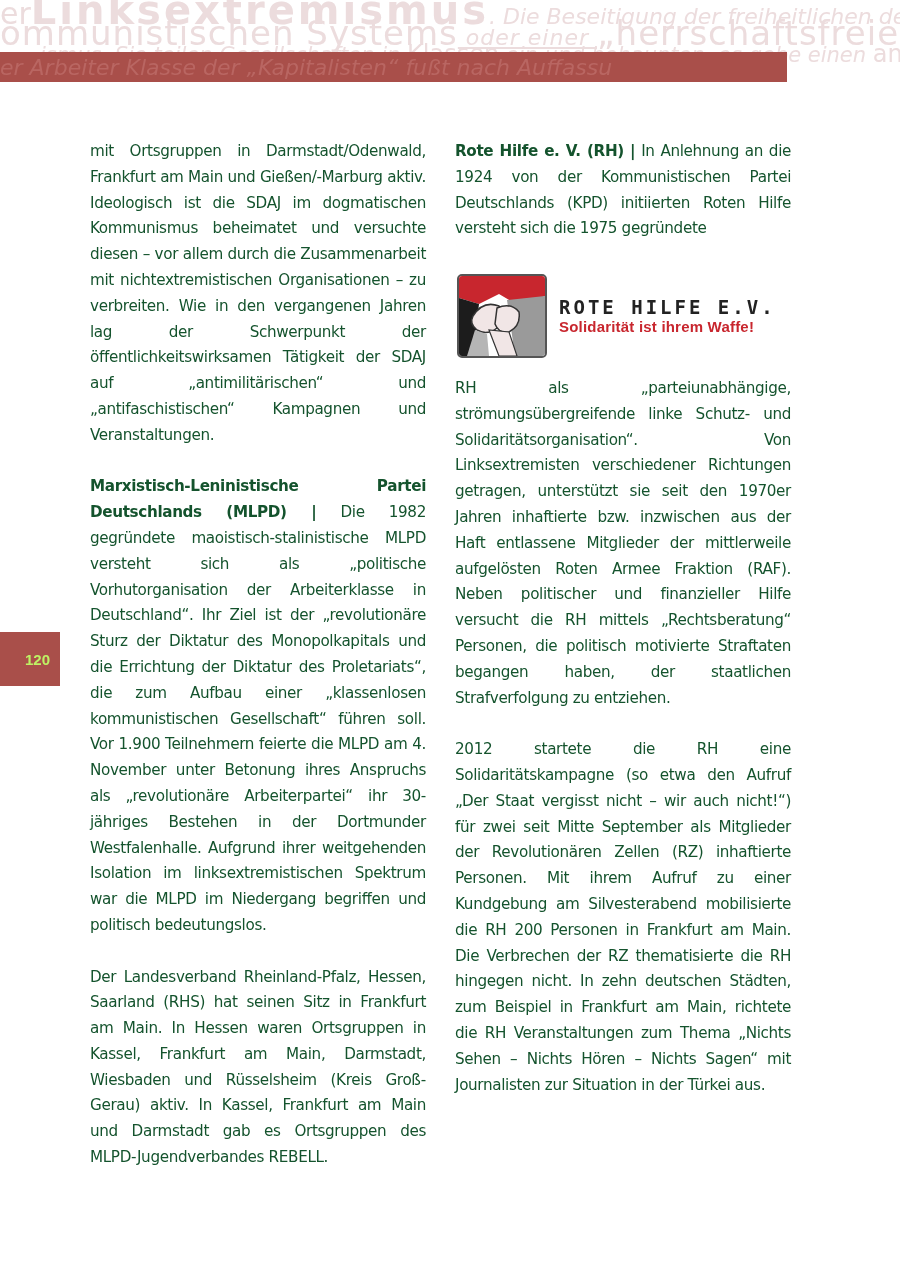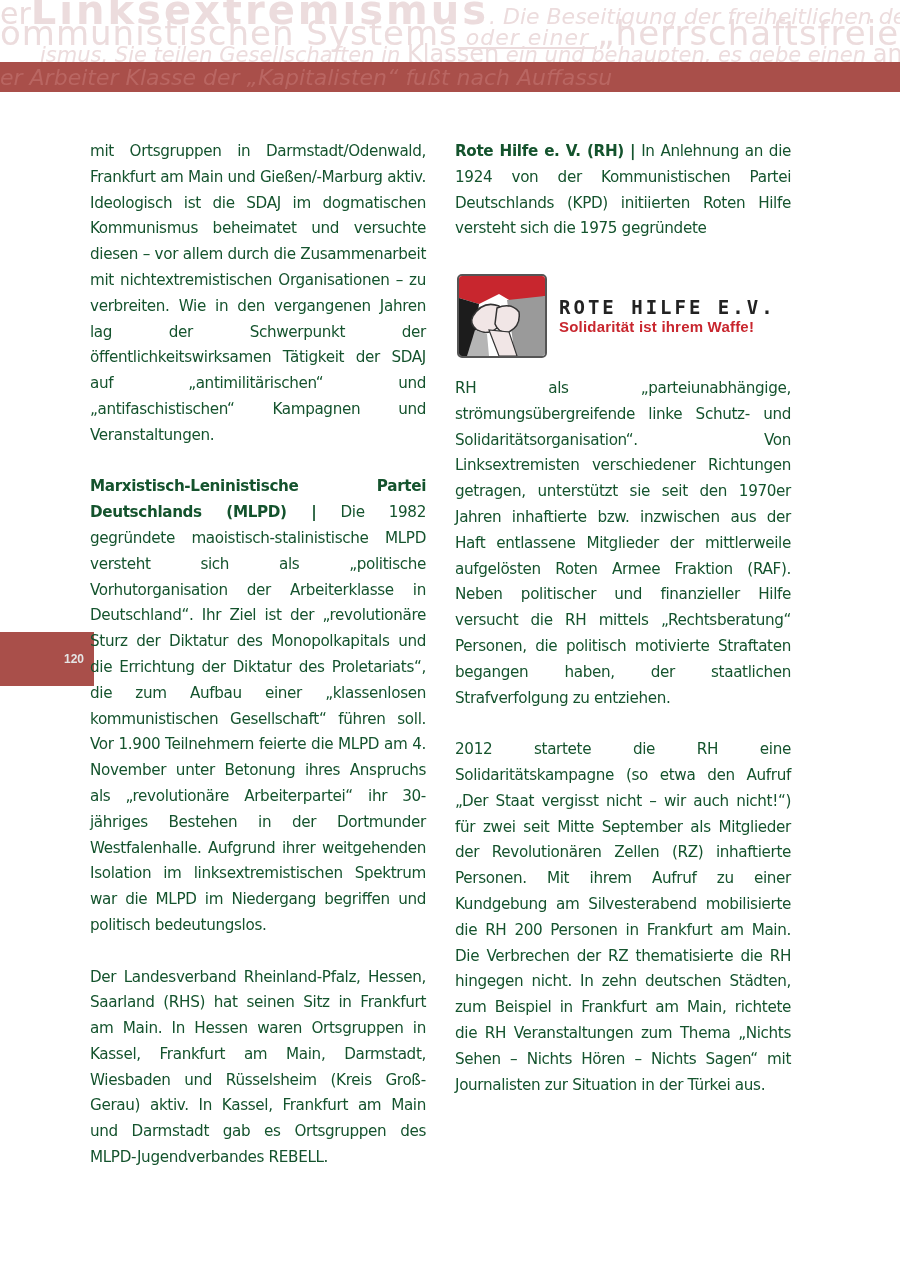--- a/index.html
+++ b/index.html
@@ -8,26 +8,26 @@
   .banner { position:absolute; left:0; top:0; width:900px; height:92px; overflow:hidden; }
   .wm { position:absolute; left:0; white-space:nowrap; color:#ecdcdd; line-height:1; }
   .wm1 { top:-10px; font-size:30px; }
   .wm1 .big { font-size:40px; font-weight:bold; letter-spacing:3px; }
   .wm1 i { font-style:italic; font-size:22px; }
   .wm2 { top:16px; font-size:32px; letter-spacing:1px; }
   .wm2 i { font-size:22px; font-style:italic;text-decoration:underline; }
   .wm2 .big { font-size:34px; font-weight:normal; }
   .wm3 { top:42px; font-size:21px; font-style:italic;padding-left:40px; }
   .wm3 .big { font-style:normal; font-size:24px; }
-  .bar { position:absolute; left:0; top:62px; width:900px; height:30px; background:#a94f4a; overflow:hidden; }
+  .bar { position:absolute; left:0; top:52px; width:787px; height:30px; background:#a94f4a; overflow:hidden; }
   .bar .wm4 { position:absolute; left:0; top:3px; white-space:nowrap; font-size:22px; color:#b96662; font-style:italic; }
   .bar .title { position:absolute; left:92px; top:6px; color:#ffffff; font-family:"Liberation Sans", sans-serif;
                 font-size:15.5px; letter-spacing:0.1px; }
-  .pagenum { position:absolute; left:0; top:632px; width:94px; height:54px; background:#a94f4a; color:#e5e5e5;
-             font-family:"Liberation Sans", sans-serif; font-weight:bold; font-size:12px;
+  .pagenum { position:absolute; left:0; top:632px; width:60px; height:54px; background:#a94f4a; color:#bef264;
+             font-family:"Liberation Sans", sans-serif; font-weight:bold; font-size:15px;
              display:flex; align-items:center; justify-content:flex-end; padding-right:10px; box-sizing:border-box; }
   .col { position:absolute; width:336px; font-family:"DejaVu Sans", sans-serif; font-size:15.2px;
          line-height:25.8px; text-align:justify; color:#14532d; letter-spacing:-0.35px; }
   .col p { margin:0 0 25.8px 0; hyphens:manual; }
   .col b { font-weight:bold; }
   .left { left:90px; top:139px; }
   .right { left:455px; top:139px; }
   .right2 { left:455px; top:376px; }
   .logo { position:absolute; left:457px; top:274px; width:334px; height:86px; }
   .logo-box { position:absolute; left:0; top:0; width:90px; height:84px; border:2px solid #555; border-radius:5px;

